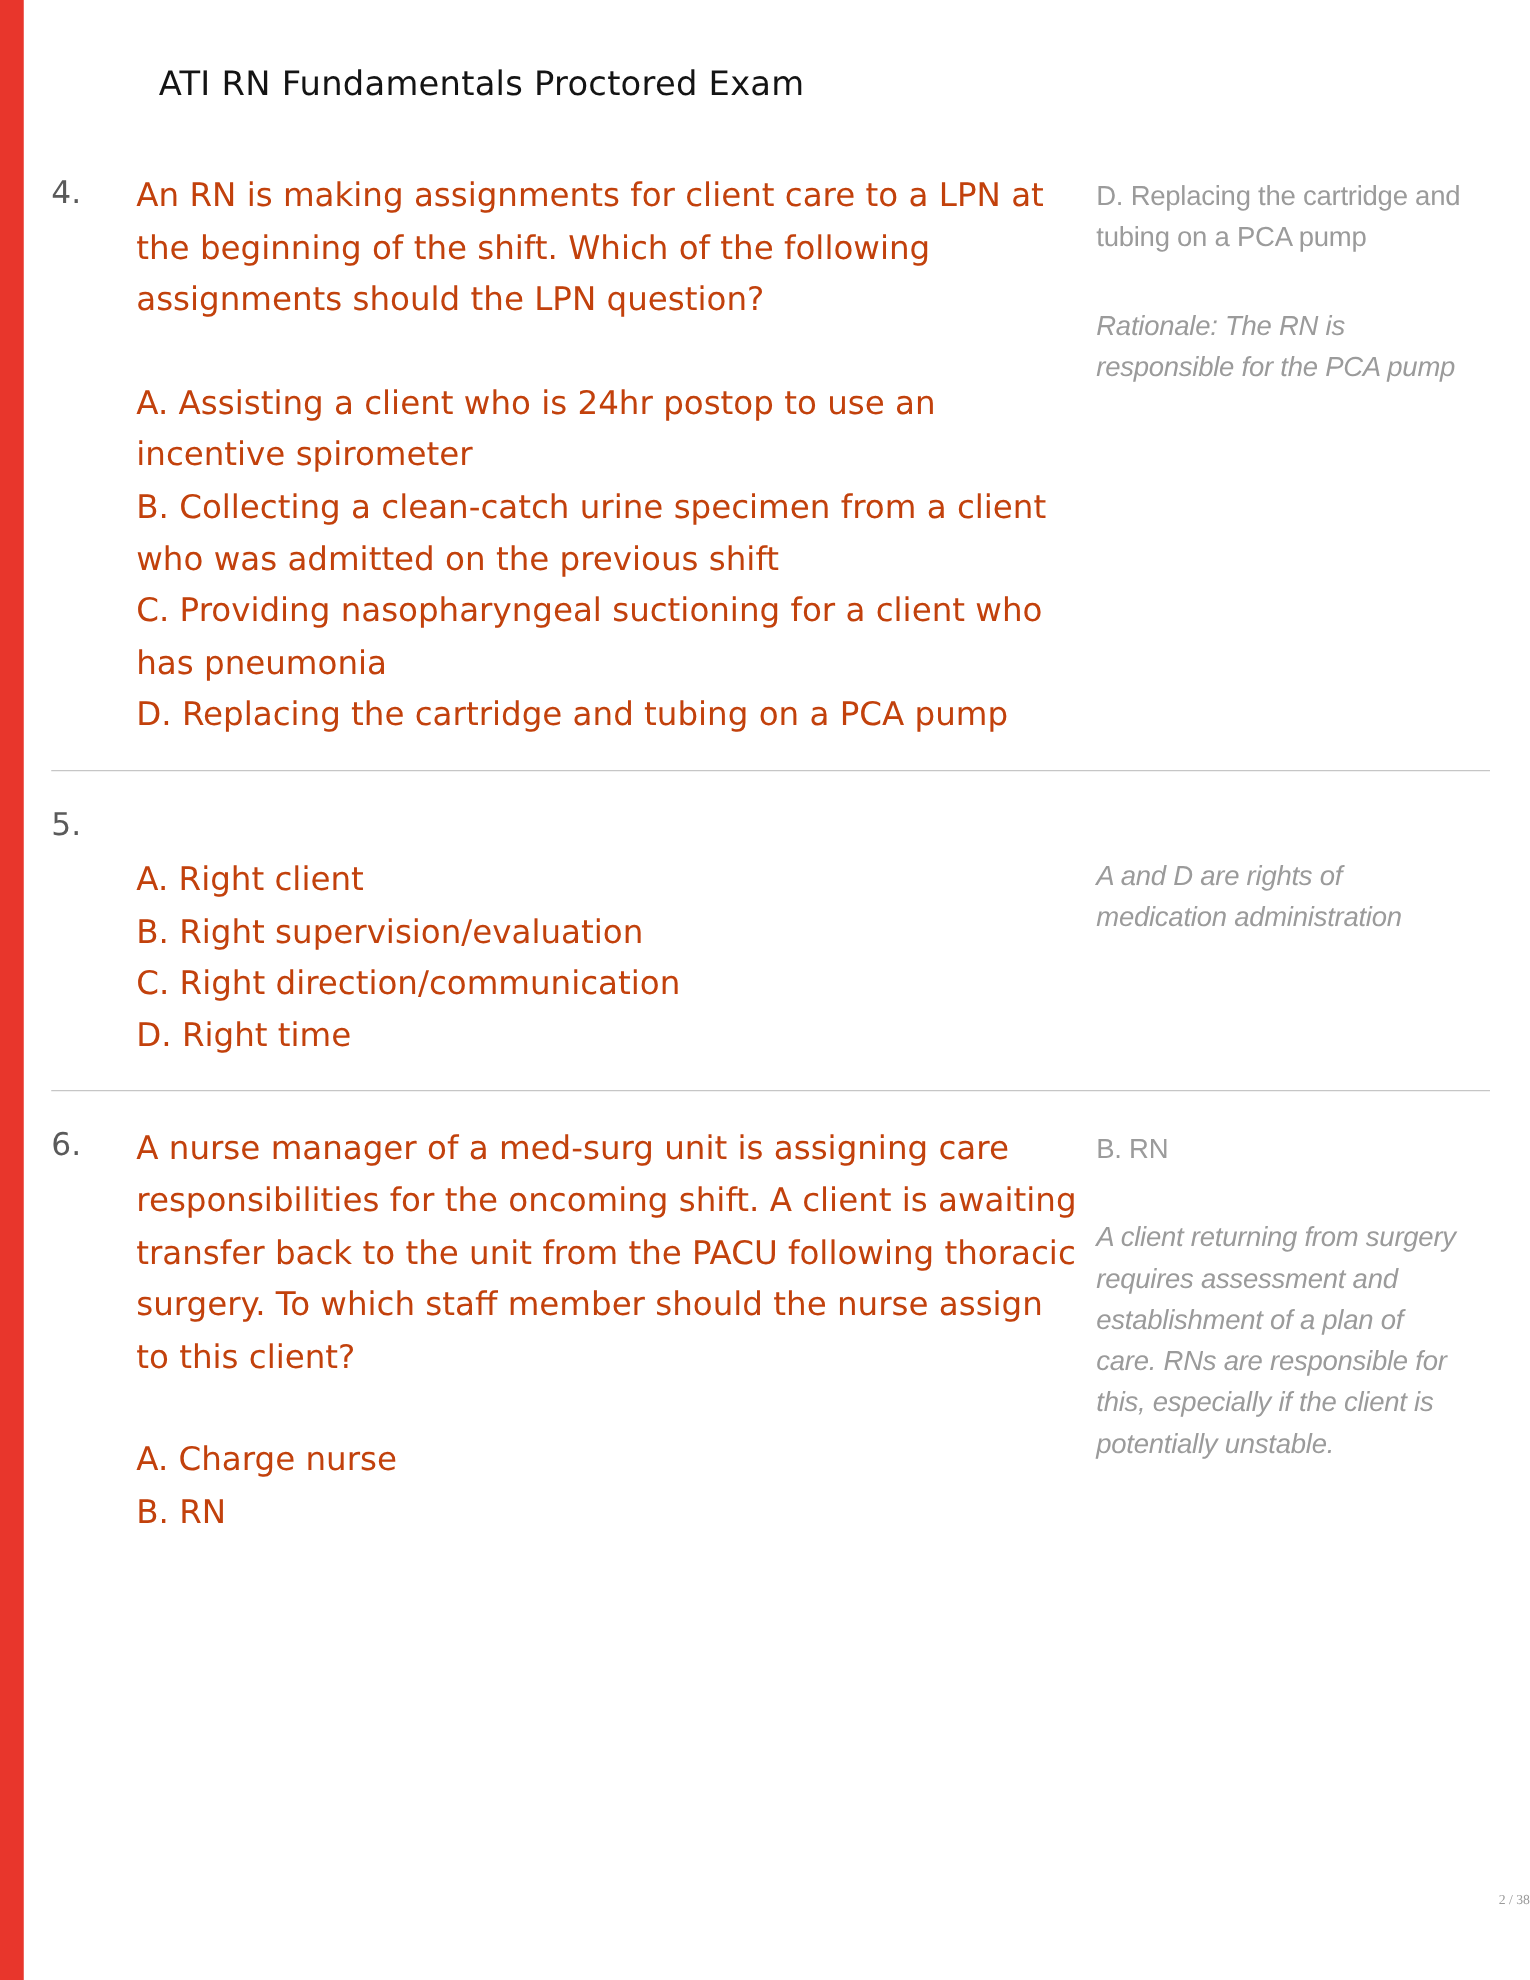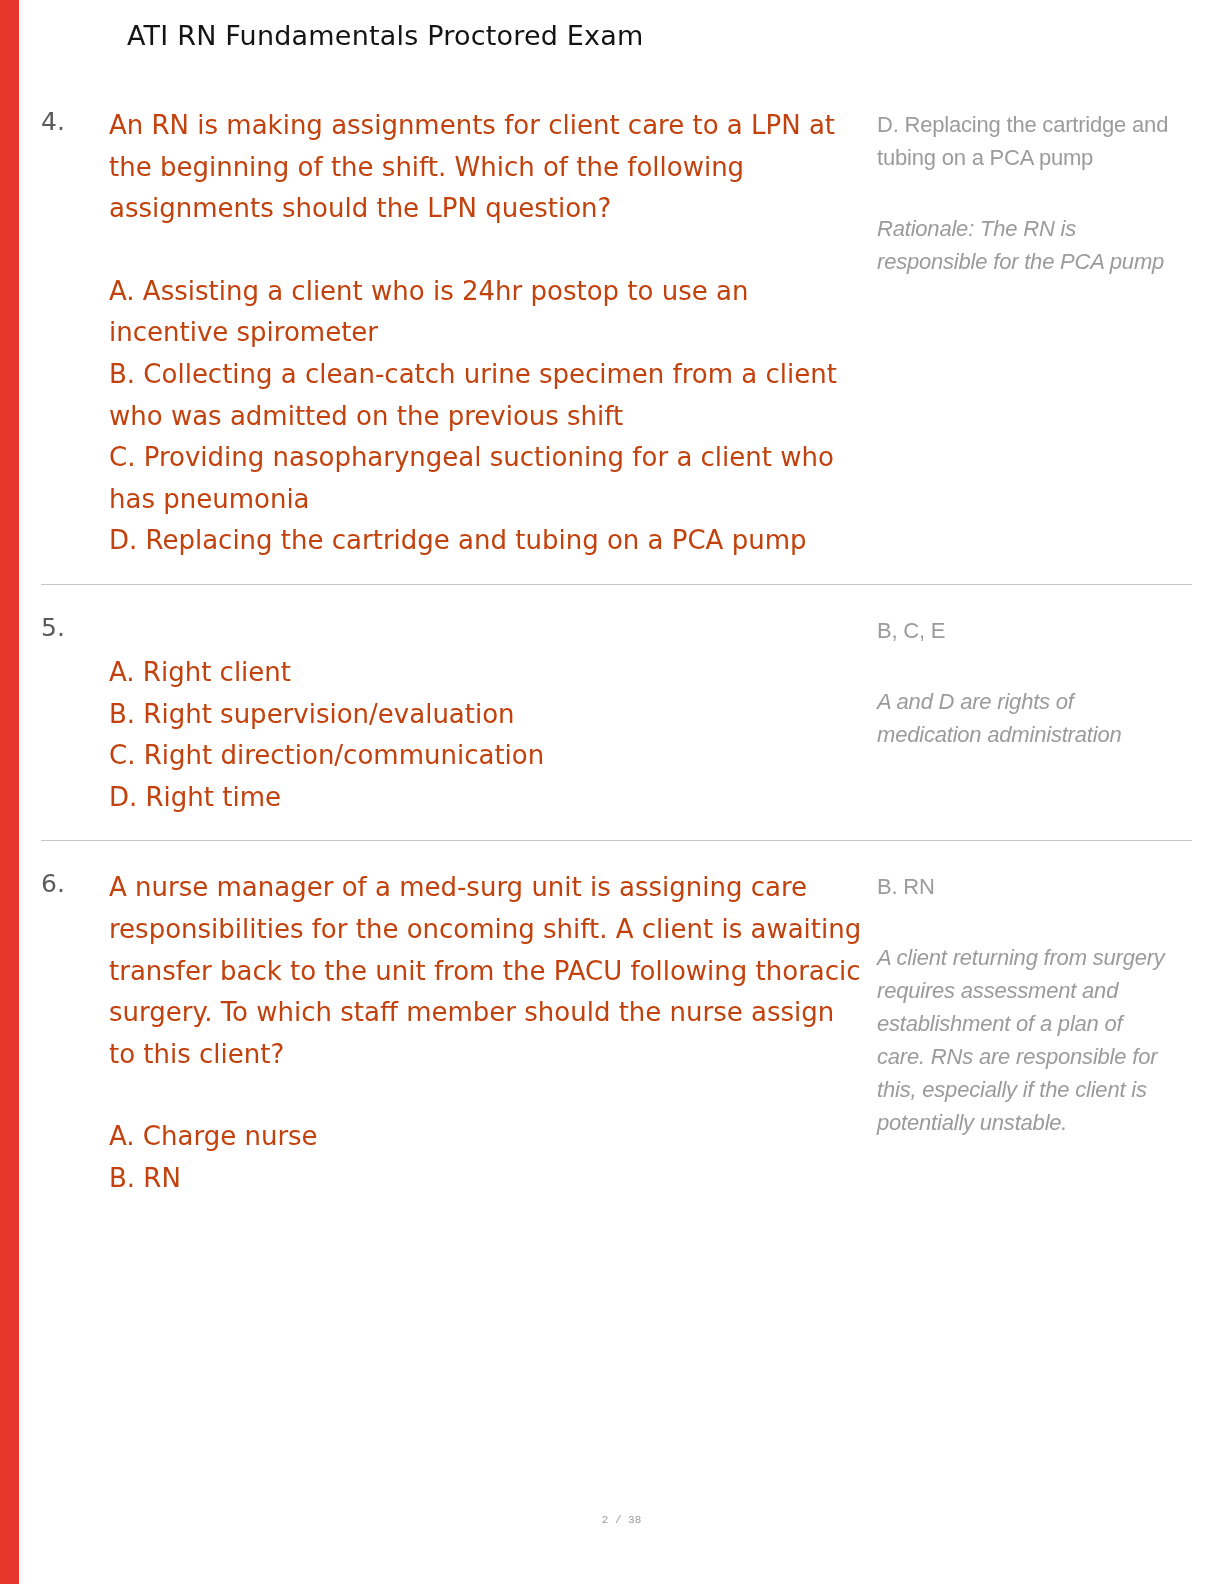--- a/index.html
+++ b/index.html
@@ -15,21 +15,21 @@
   .margin-bar {
     position: absolute;
     left: 0; top: 0;
     width: 19px; height: 100%;
     background: #e8362c;
   }
   .content {
     position: absolute;
     left: 19px; top: 0;
     width: 1205px; height: 100%;
-    padding: 20px 26px 0 22px;
+    padding: 52px 26px 0 22px;
   }
   h1.doc-title {
     font-size: 27px;
     font-weight: 400;
     color: #141414;
     margin-left: 86px;
     letter-spacing: 0.2px;
   }
   main { margin-top: 54px; }
   section.question {
@@ -63,24 +63,24 @@
   .qanswer .rationale { margin-top: 38px; font-style: italic; }
   hr.divider {
     border: 0;
     border-top: 1px solid #c6c6c6;
     margin: 22px 6px 26px 0;
   }
   footer.page-footer {
     position: absolute;
     left: 0; right: 0;
     bottom: 58px;
-    text-align: center;
+    text-align: right;
     font-size: 11px;
     color: #9a9a9a;
-    font-family: Liberation Mono, monospace;
+    font-family: Liberation Serif, serif;
   }
 </style>
 </head>
 <body>
 
 <div class="margin-bar"></div>
 
 <div class="content">
 
   <h1 class="doc-title">ATI RN Fundamentals Proctored Exam</h1>
@@ -110,21 +110,20 @@
       <div class="qnum">5.</div>
       <div class="qmain">
         <div class="options">
           <p>A. Right client</p>
           <p>B. Right supervision/evaluation</p>
           <p>C. Right direction/communication</p>
           <p>D. Right time</p>
         </div>
       </div>
       <div class="qanswer">
-        <p>B, C, E</p>
         <p class="rationale">A and D are rights of medication administration</p>
       </div>
     </section>
 
     <hr class="divider">
 
     <section class="question">
       <div class="qnum">6.</div>
       <div class="qmain">
         <p class="qtext">A nurse manager of a med-surg unit is assigning care responsibilities for the oncoming shift. A client is awaiting transfer back to the unit from the PACU following thoracic surgery. To which staff member should the nurse assign to this client?</p>

